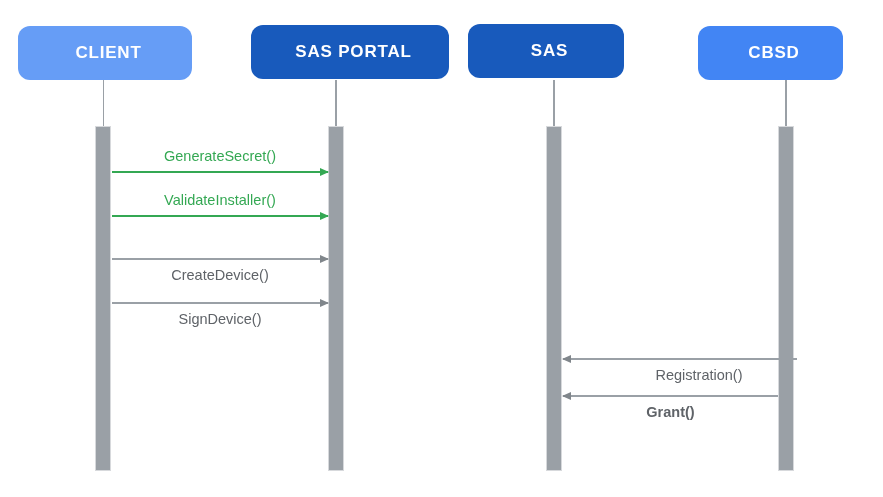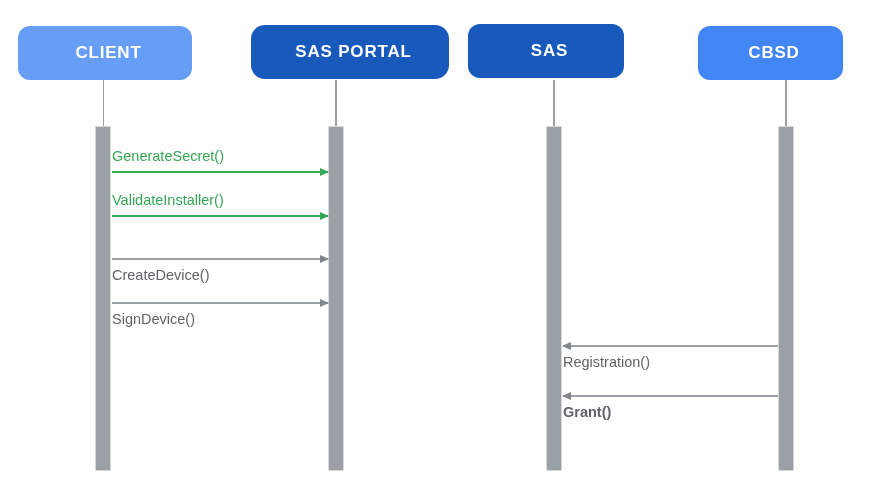--- a/index.html
+++ b/index.html
@@ -28,21 +28,21 @@
     font-weight: bold;
     font-size: 17px;
     letter-spacing: 0.8px;
     padding-left: 7px;
   }
   .actor--light { background: #669DF6; }
   .actor--dark  { background: #185ABC; }
   .actor--blue  { background: #4285F4; }
 
   .actor-client     { left: 18px;  top: 26px; width: 167px; }
-  .actor-sas-portal { left: 251px; top: 25px; width: 191px; border-radius: 14px; }
+  .actor-sas-portal { left: 251px; top: 25px; width: 191px; }
   .actor-sas        { left: 468px; top: 24px; width: 149px; }
   .actor-cbsd       { left: 698px; top: 26px; width: 138px; }
 
   
   .stem {
     position: absolute;
     width: 1.5px;
     background: #9AA0A6;
     top: 80px;
     height: 47px;
@@ -72,26 +72,27 @@
     position: absolute;
     height: 26px;
   }
   .msg--left-group  { left: 112px; width: 216px; }
   .msg--right-group { left: 563px; width: 215px; }
 
   .msg-1 { top: 147px; }
   .msg-2 { top: 191px; }
   .msg-3 { top: 234px; }
   .msg-4 { top: 278px; text-decoration: underline; }
-  .msg-5 { top: 321px; }
+  .msg-5 { top: 334px; padding-left: 19px; }
   .msg-6 { top: 371px; font-weight: bold; }
 
   .msg-label {
     position: absolute;
     width: 100%;
+    text-align: center;
     top: 0;
     font-size: 14.5px;
     line-height: 18px;
   }
   .msg--green .msg-label { color: #34A853; }
   .msg--gray  .msg-label { color: #5F6368; margin-top: 32px; }
 
   .msg-line {
     position: absolute;
     left: 0;

